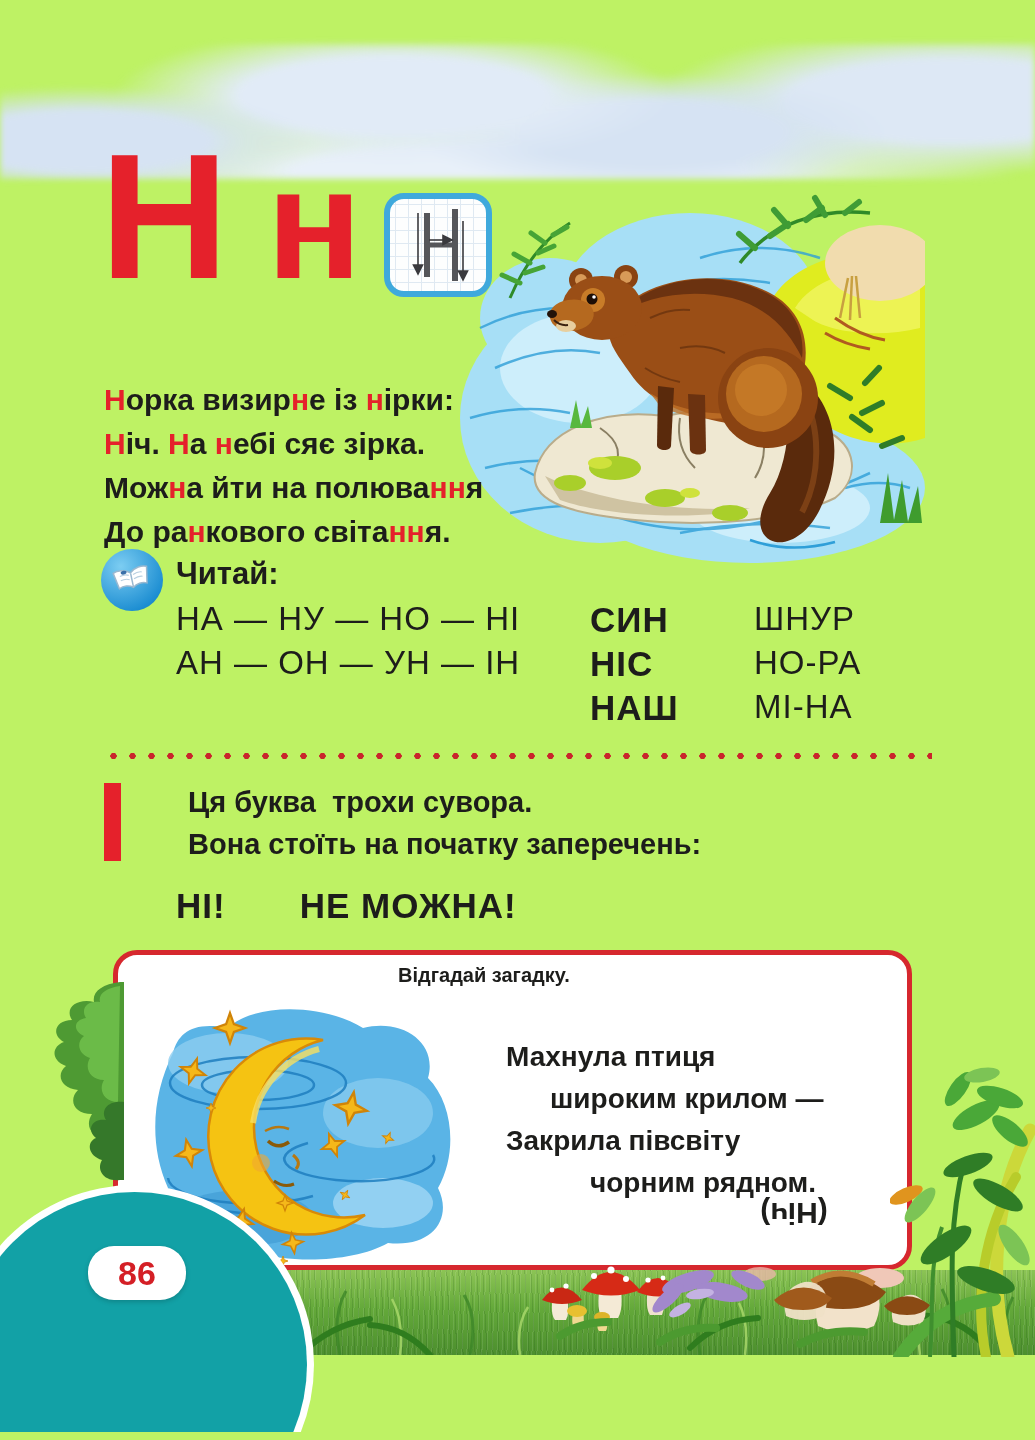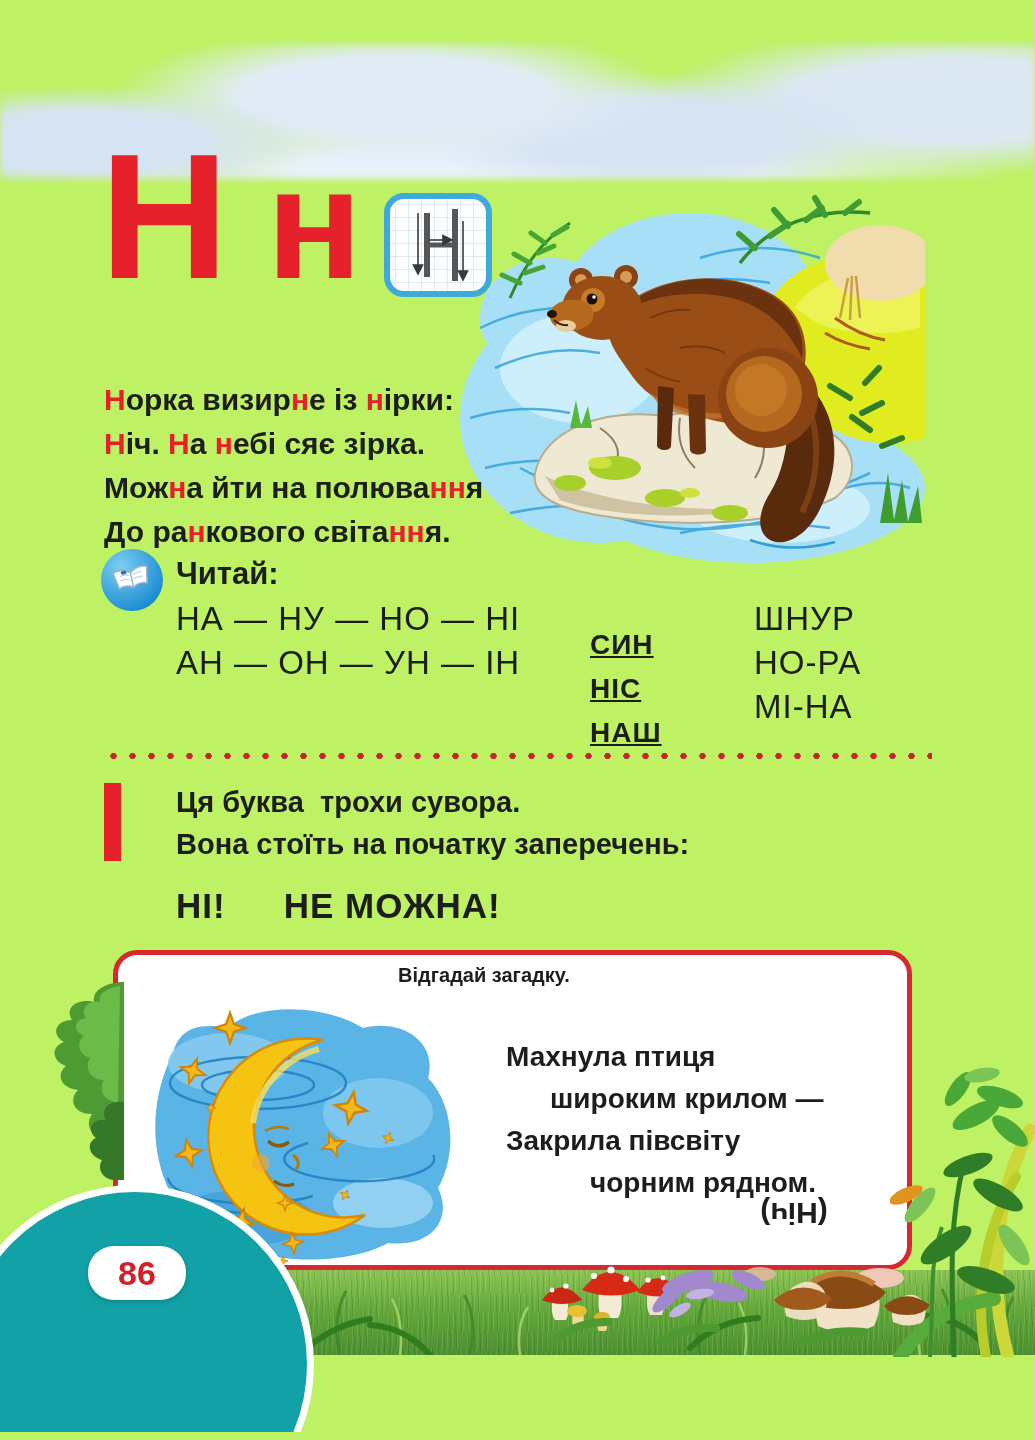--- a/index.html
+++ b/index.html
@@ -31,34 +31,34 @@
   
   .poem{left:104px;top:378px;font-size:30px;line-height:44px;font-weight:bold;}
   .red{color:#e5212b;}
 
   
   .read-icon{left:101px;top:549px;width:62px;height:62px;border-radius:50%;
     background:radial-gradient(circle at 32% 28%, #7ccdf2, #1d8ed2 75%, #1173b4 100%);
     display:flex;align-items:center;justify-content:center;}
   .read-label{left:176px;top:556px;font-size:31px;font-weight:bold;}
   .syllables{left:176px;top:597px;font-size:33px;font-weight:normal;line-height:44px;letter-spacing:1px;}
-  .wcol1{left:590px;top:623px;font-size:28px;font-weight:bold;line-height:44px;letter-spacing:1px;text-decoration:underline;}
+  .wcol1{left:590px;top:598px;font-size:35px;font-weight:bold;line-height:44px;letter-spacing:1px;}
   .wcol2{left:754px;top:597px;font-size:33px;font-weight:normal;line-height:44px;letter-spacing:1px;}
 
   
   .dots{left:104px;top:752px;width:828px;height:8px;
     background-image:radial-gradient(circle, #c9252c 0 3px, rgba(201,37,44,0) 3.4px);
     background-size:19px 8px;background-repeat:repeat-x;background-position:0 50%;}
 
   
   .ibar{left:104px;top:783px;width:17px;height:78px;background:#e5212b;}
   .i-intro{left:176px;top:781px;font-size:29px;font-weight:bold;line-height:42px;}
-  .i-intro > div{white-space:pre-wrap;}
+  .i-intro > div{white-space:pre-wrap;margin-left:12px;}
   .examples{left:176px;top:886px;font-size:35px;font-weight:bold;letter-spacing:1px;}
-  .examples .ex1{margin-right:58px;}
+  .examples .ex1{margin-right:74px;}
 
   
   .riddle-box{left:113px;top:950px;width:789px;height:310px;background:#fff;
     border:5px solid #d6282e;border-radius:24px;}
   .riddle-title{left:398px;top:964px;font-size:20px;font-weight:bold;}
   .moon{left:133px;top:993px;width:332px;height:278px;}
   .riddle-lines{left:506px;top:1036px;font-size:28px;font-weight:bold;line-height:42px;}
   .riddle-lines div:nth-child(2){padding-left:44px;}
   .riddle-lines div:nth-child(4){padding-left:84px;}
   .answer{left:734px;top:1196px;width:120px;text-align:center;font-size:30px;font-weight:bold;

